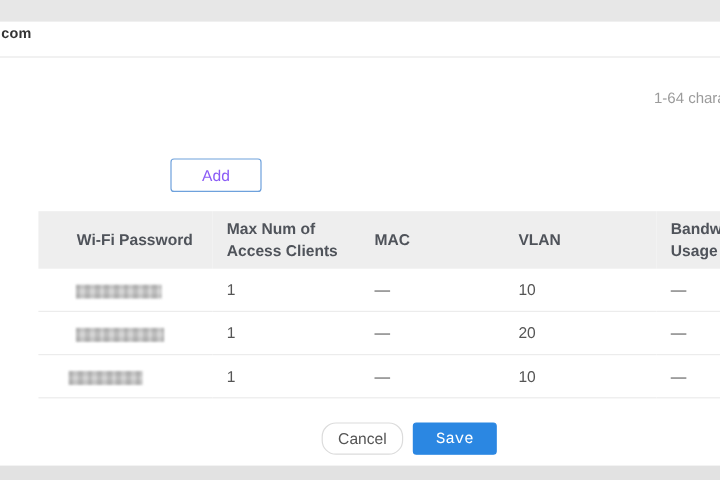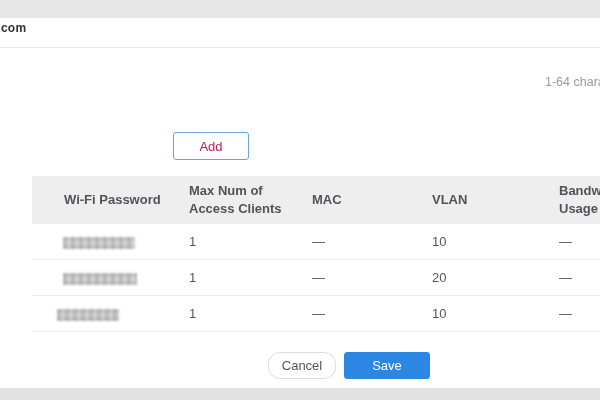--- a/index.html
+++ b/index.html
@@ -23,23 +23,23 @@
     box-sizing:border-box;border:1px solid #d5d5d5;border-radius:3px;
     padding:0 12px;font-size:13.5px;color:#555;background:#fff;outline:none;
     font-family:"Liberation Sans","DejaVu Sans",sans-serif;
   }
   .input-hint{
     position:absolute;left:545px;top:75px;width:120px;white-space:nowrap;
     font-size:12.5px;color:#9b9b9b;
   }
 
   .add-btn{
-    position:absolute;left:173px;top:132px;width:76px;height:28px;
+    position:absolute;left:142px;top:132px;width:76px;height:28px;
     box-sizing:border-box;background:#fff;border:1px solid #6ea1dc;border-radius:3px;
-    color:#be185d;font-size:13px;cursor:pointer;
+    color:#8b5cf6;font-size:13px;cursor:pointer;
     font-family:"Liberation Sans","DejaVu Sans",sans-serif;
   }
 
   table.client-table{
     position:absolute;left:0;top:176px;width:594px;
     border-collapse:collapse;table-layout:fixed;
     border-right:1px solid #ebebeb;
     margin-left:32px;
   }
   .client-table col.c1{width:145px;}
@@ -70,24 +70,24 @@
   }
   .rw1{width:72px;} .rw2{width:74px;} .rw3{width:62px;margin-left:-6px;}
 
   .cancel-btn{
     position:absolute;left:268px;top:352px;width:68px;height:27px;
     box-sizing:border-box;background:#fff;border:1px solid #dcdcdc;border-radius:12px;
     color:#555;font-size:13px;cursor:pointer;
     font-family:"Liberation Sans","DejaVu Sans",sans-serif;
   }
   .save-btn{
-    position:absolute;left:344px;top:352px;width:86px;height:27px;
+    position:absolute;left:344px;top:352px;width:70px;height:27px;
     box-sizing:border-box;background:#2b87e2;border:1px solid #2b87e2;border-radius:3px;
     color:#fff;font-size:13px;cursor:pointer;
-    font-family:Liberation Sans, sans-serif;
+    font-family:Liberation Mono, monospace;
   }
 </style>
 </head>
 <body>
 
 <div class="screen">
 
   <div class="topbar"></div>
 
   <div class="dialog-title">com</div>

